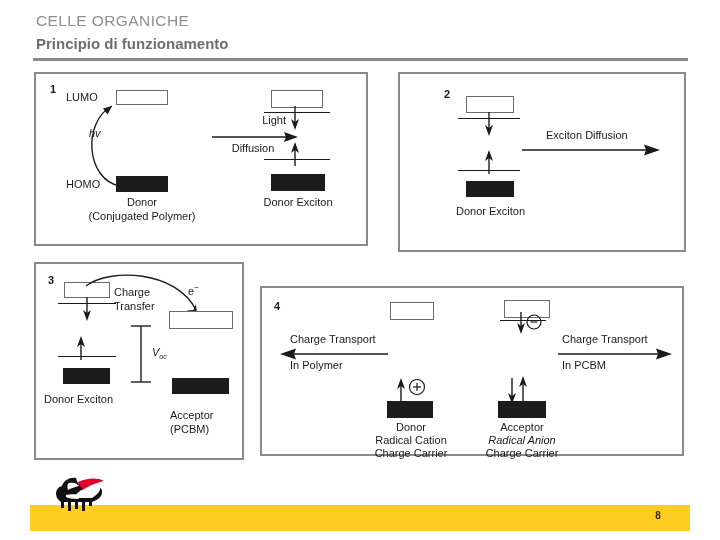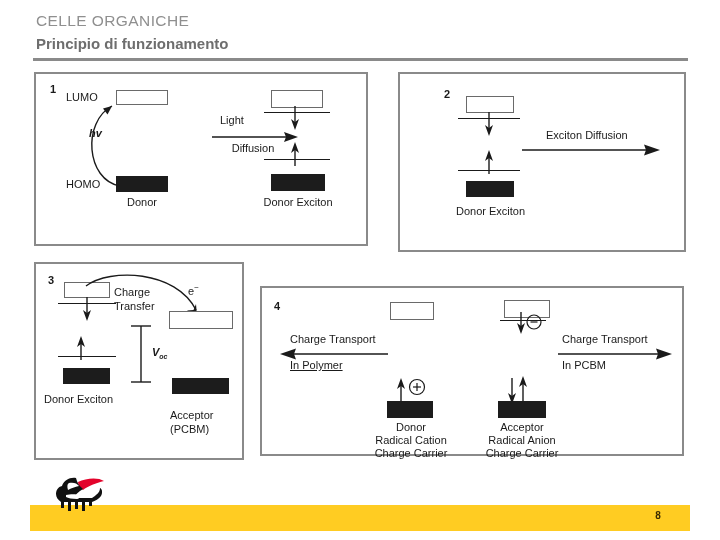--- a/index.html
+++ b/index.html
@@ -38,21 +38,21 @@
   
   .lvl-open{position:absolute;border:1.4px solid #6a6a6a;background:#fff;box-sizing:border-box;}
   .lvl-fill{position:absolute;background:#1c1c1c;}
 
   
   .hline{position:absolute;background:#1a1a1a;height:1.4px;}
 
   .lbl{position:absolute;font-size:10.5px;color:#1a1a1a;white-space:nowrap;line-height:1.18;}
   .lbl.ctr{text-align:center;}
   .lbl.big{font-size:11px;}
-  .lbl.ital{font-style:italic;font-weight:bold;}
+  .lbl.ital{font-style:italic;font-weight:normal;}
 
   svg{position:absolute;overflow:visible;}
   .stroke{fill:none;stroke:#1a1a1a;stroke-width:1.4;}
   .stroke-thin{fill:none;stroke:#1a1a1a;stroke-width:1.2;}
   .solid{fill:#1a1a1a;}
   .circ{fill:none;stroke:#1a1a1a;stroke-width:1.2;}
 
   
   .foot-bar{position:absolute;left:30px;top:505px;width:660px;height:26px;background:#fc2;}
   .logo{position:absolute;left:42px;top:473px;width:160px;height:44px;}
@@ -82,21 +82,21 @@
 
     <div class="lbl big" style="left:30px;top:104px;">HOMO</div>
     <div class="lvl-fill" style="left:80px;top:102px;width:52px;height:16px;"></div>
 
     <svg style="left:40px;top:22px;" width="70" height="96">
       <path class="stroke" d="M44,90 C10,84 6,26 36,10"></path>
       <path class="solid" d="M36,10 l-9,2.5 l4.5,6 z"></path>
     </svg>
     <div class="lbl ital big" style="left:53px;top:53px;">hv</div>
 
-    <div class="lbl big" style="left:184px;top:40px;width:66px;text-align:left;">Light</div>
+    <div class="lbl big" style="left:184px;top:40px;width:66px;text-align:right;">Light</div>
     <svg style="left:176px;top:58px;" width="88" height="12">
       <line class="stroke" x1="0" y1="5" x2="74" y2="5"></line>
       <path class="solid" d="M86,5 l-14,-5 l2,5 l-2,5 z"></path>
     </svg>
     <div class="lbl big" style="left:176px;top:68px;width:82px;text-align:center;">Diffusion</div>
 
     <div class="lvl-open" style="left:235px;top:16px;width:52px;height:18px;"></div>
     <div class="hline" style="left:228px;top:38px;width:66px;"></div>
     <svg style="left:252px;top:32px;" width="18" height="26">
       <line class="stroke" x1="7" y1="0" x2="7" y2="20"></line>
@@ -104,20 +104,21 @@
     </svg>
 
     <svg style="left:252px;top:66px;" width="18" height="26">
       <line class="stroke" x1="7" y1="6" x2="7" y2="26"></line>
       <path class="solid" d="M7,2 l-4,11 l4,-3 l4,3 z"></path>
     </svg>
     <div class="hline" style="left:228px;top:85px;width:66px;"></div>
     <div class="lvl-fill" style="left:235px;top:100px;width:54px;height:17px;"></div>
 
     <div class="lbl big ctr" style="left:34px;top:122px;width:144px;">Donor</div>
+    <div class="lbl big ctr" style="left:18px;top:136px;width:176px;">(Conjugated Polymer)</div>
     <div class="lbl big ctr" style="left:202px;top:122px;width:120px;">Donor Exciton</div>
   </div>
 
   <div class="panel p2">
     <div class="pnum" style="left:44px;top:14px;">2</div>
 
     <div class="lvl-open" style="left:66px;top:22px;width:48px;height:17px;"></div>
     <div class="hline" style="left:58px;top:44px;width:62px;"></div>
     <svg style="left:82px;top:38px;" width="18" height="26">
       <line class="stroke" x1="7" y1="0" x2="7" y2="20"></line>
@@ -181,21 +182,21 @@
   </div>
 
   <div class="panel p4">
     <div class="pnum" style="left:12px;top:12px;">4</div>
 
     <div class="lbl big" style="left:28px;top:45px;">Charge Transport</div>
     <svg style="left:18px;top:60px;" width="110" height="12">
       <line class="stroke" x1="14" y1="6" x2="108" y2="6"></line>
       <path class="solid" d="M0,6 l16,-5.5 l-2,5.5 l2,5.5 z"></path>
     </svg>
-    <div class="lbl big" style="left:28px;top:71px;text-decoration:underline;">In Polymer</div>
+    <div class="lbl big" style="left:28px;top:71px;">In Polymer</div>
 
     <div class="lbl big" style="left:300px;top:45px;">Charge Transport</div>
     <svg style="left:296px;top:60px;" width="116" height="12">
       <line class="stroke" x1="0" y1="6" x2="100" y2="6"></line>
       <path class="solid" d="M114,6 l-16,-5.5 l2,5.5 l-2,5.5 z"></path>
     </svg>
     <div class="lbl big" style="left:300px;top:71px;">In PCBM</div>
 
     <div class="lvl-open" style="left:128px;top:14px;width:44px;height:18px;"></div>
 
@@ -227,21 +228,21 @@
     <svg style="left:243px;top:90px;" width="18" height="26">
       <line class="stroke" x1="7" y1="0" x2="7" y2="22"></line>
       <path class="solid" d="M7,26 l-4,-11 l4,3 l4,-3 z"></path>
     </svg>
     <svg style="left:254px;top:88px;" width="18" height="26">
       <line class="stroke" x1="7" y1="4" x2="7" y2="26"></line>
       <path class="solid" d="M7,0 l-4,11 l4,-3 l4,3 z"></path>
     </svg>
     <div class="lvl-fill" style="left:236px;top:113px;width:48px;height:17px;"></div>
     <div class="lbl big ctr" style="left:218px;top:133px;width:84px;">Acceptor</div>
-    <div class="lbl big ctr" style="left:206px;top:146px;width:108px;">Radical Anion</div>
+    <div class="lbl big ctr" style="left:206px;top:146px;width:108px;font-style:italic;">Radical Anion</div>
     <div class="lbl big ctr" style="left:206px;top:159px;width:108px;">Charge Carrier</div>
   </div>
 
   <div class="foot-bar" style="background: rgb(255, 204, 34);"></div>
 
   <svg class="logo" viewBox="0 0 160 44">
 
     <path fill="#e3032b" d="M36,9 C44,5 56,4 62,8 C54,10 46,13 41,17 C38,15 36,12 36,9 Z"></path>
 
     <path fill="#111" d="M20,13

